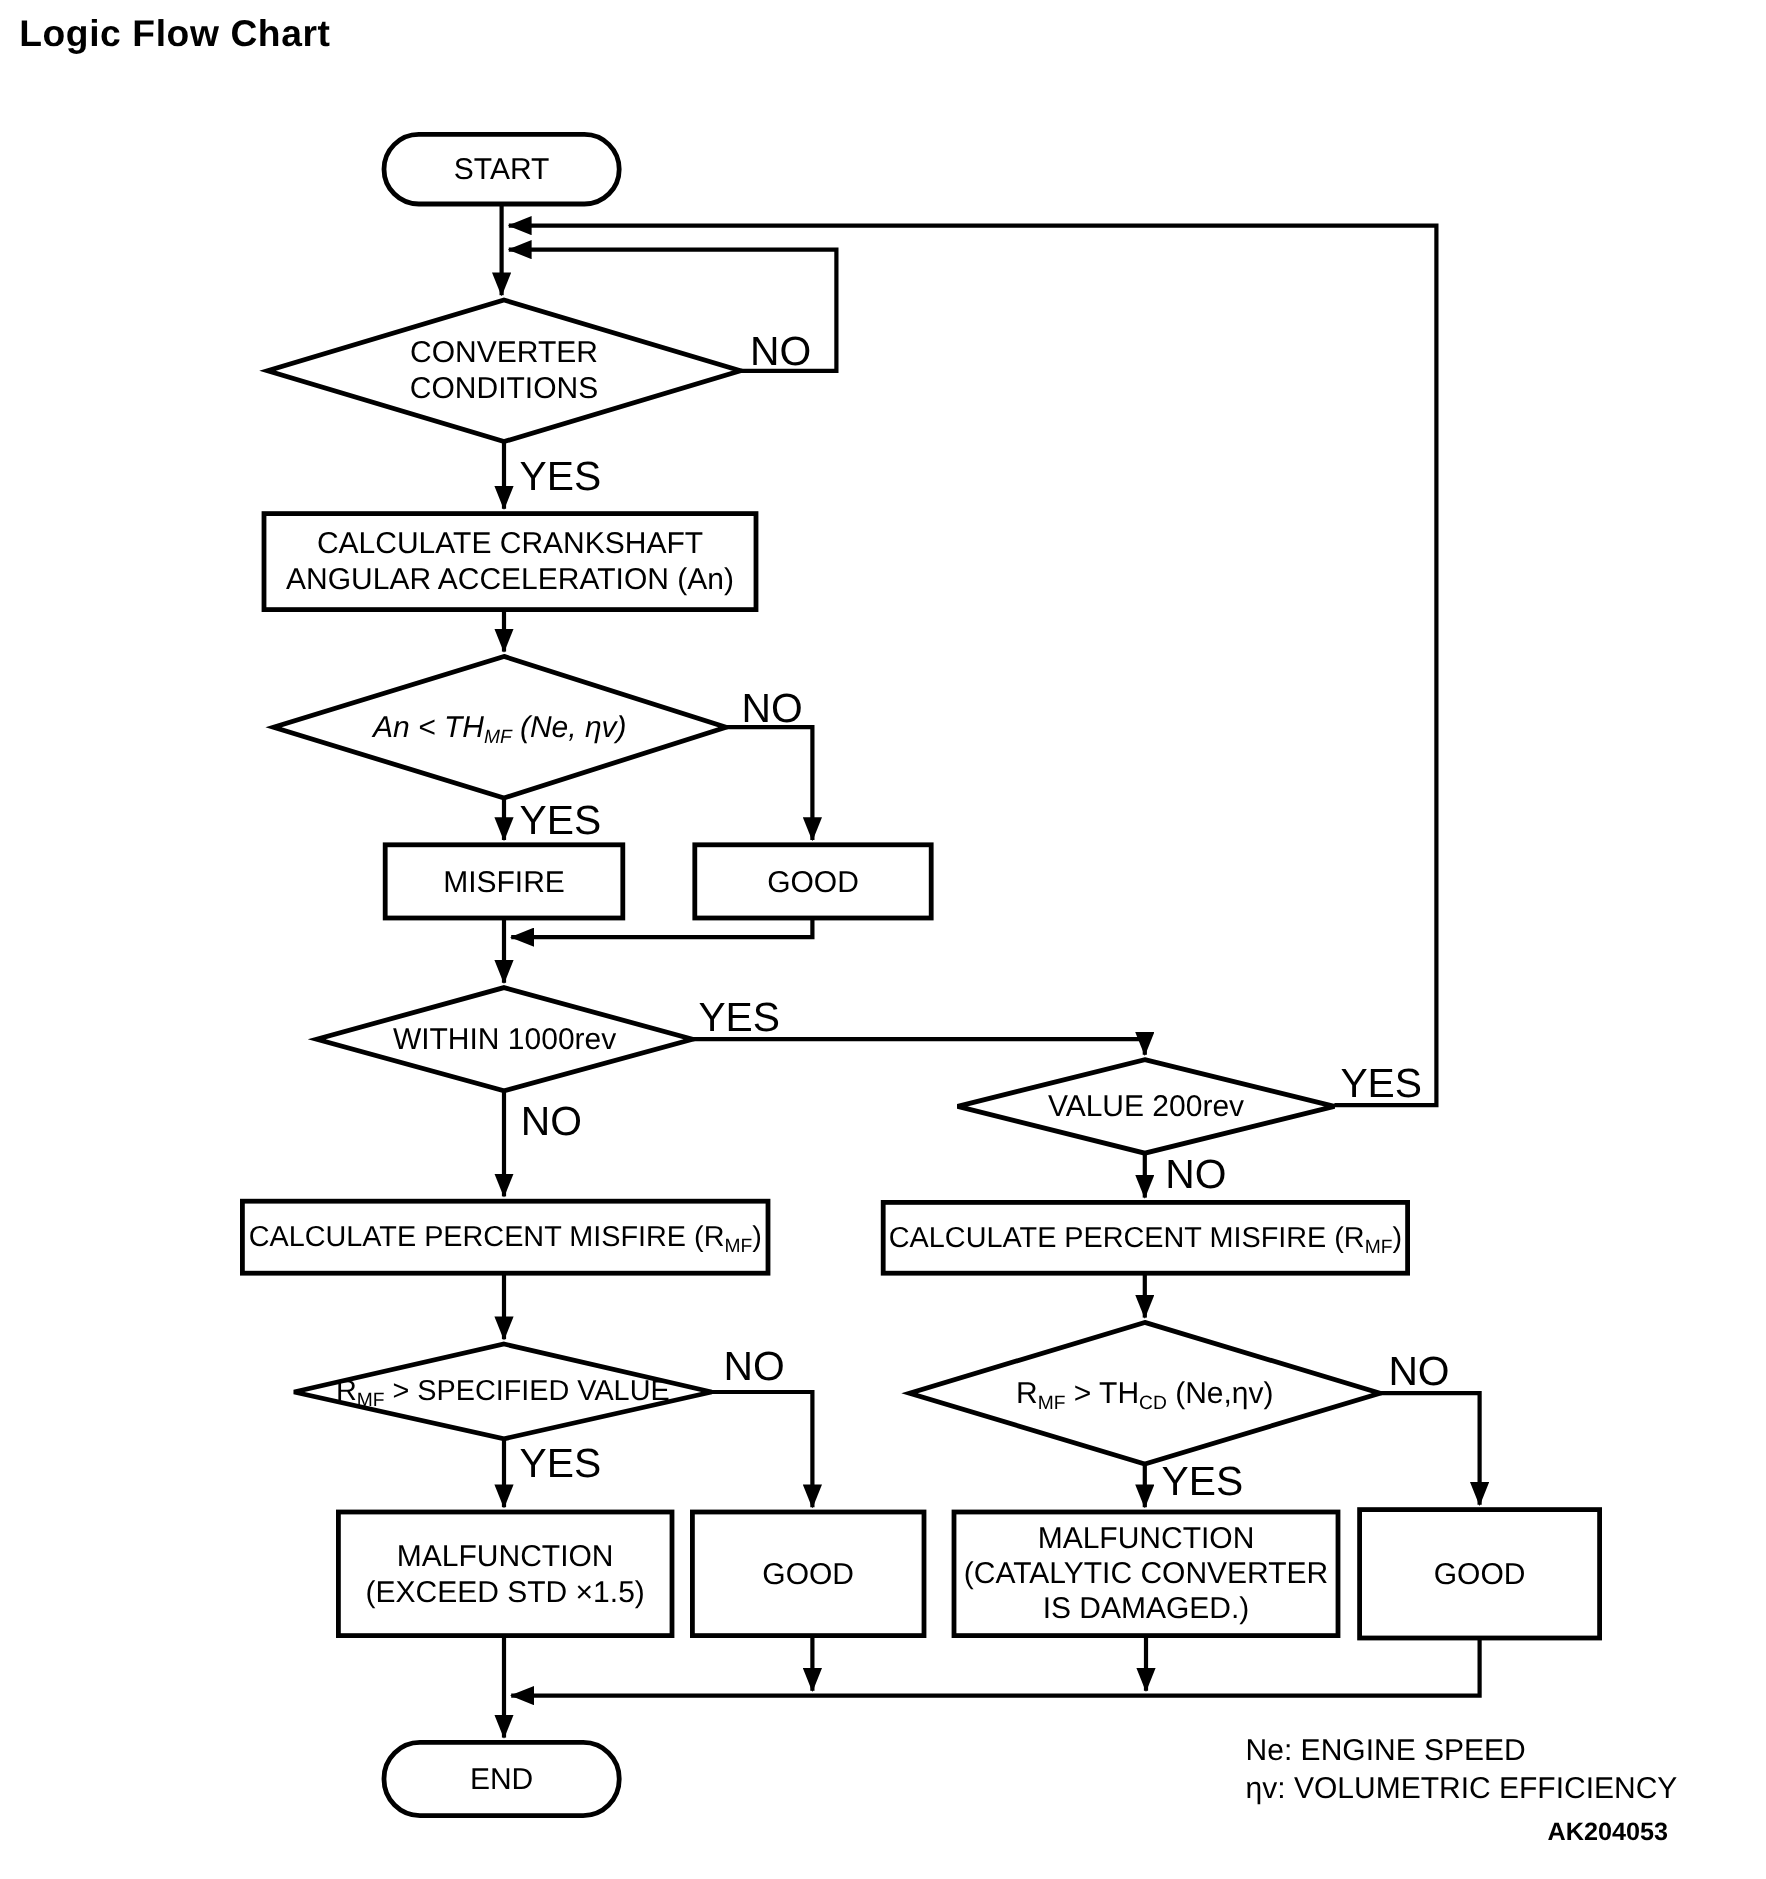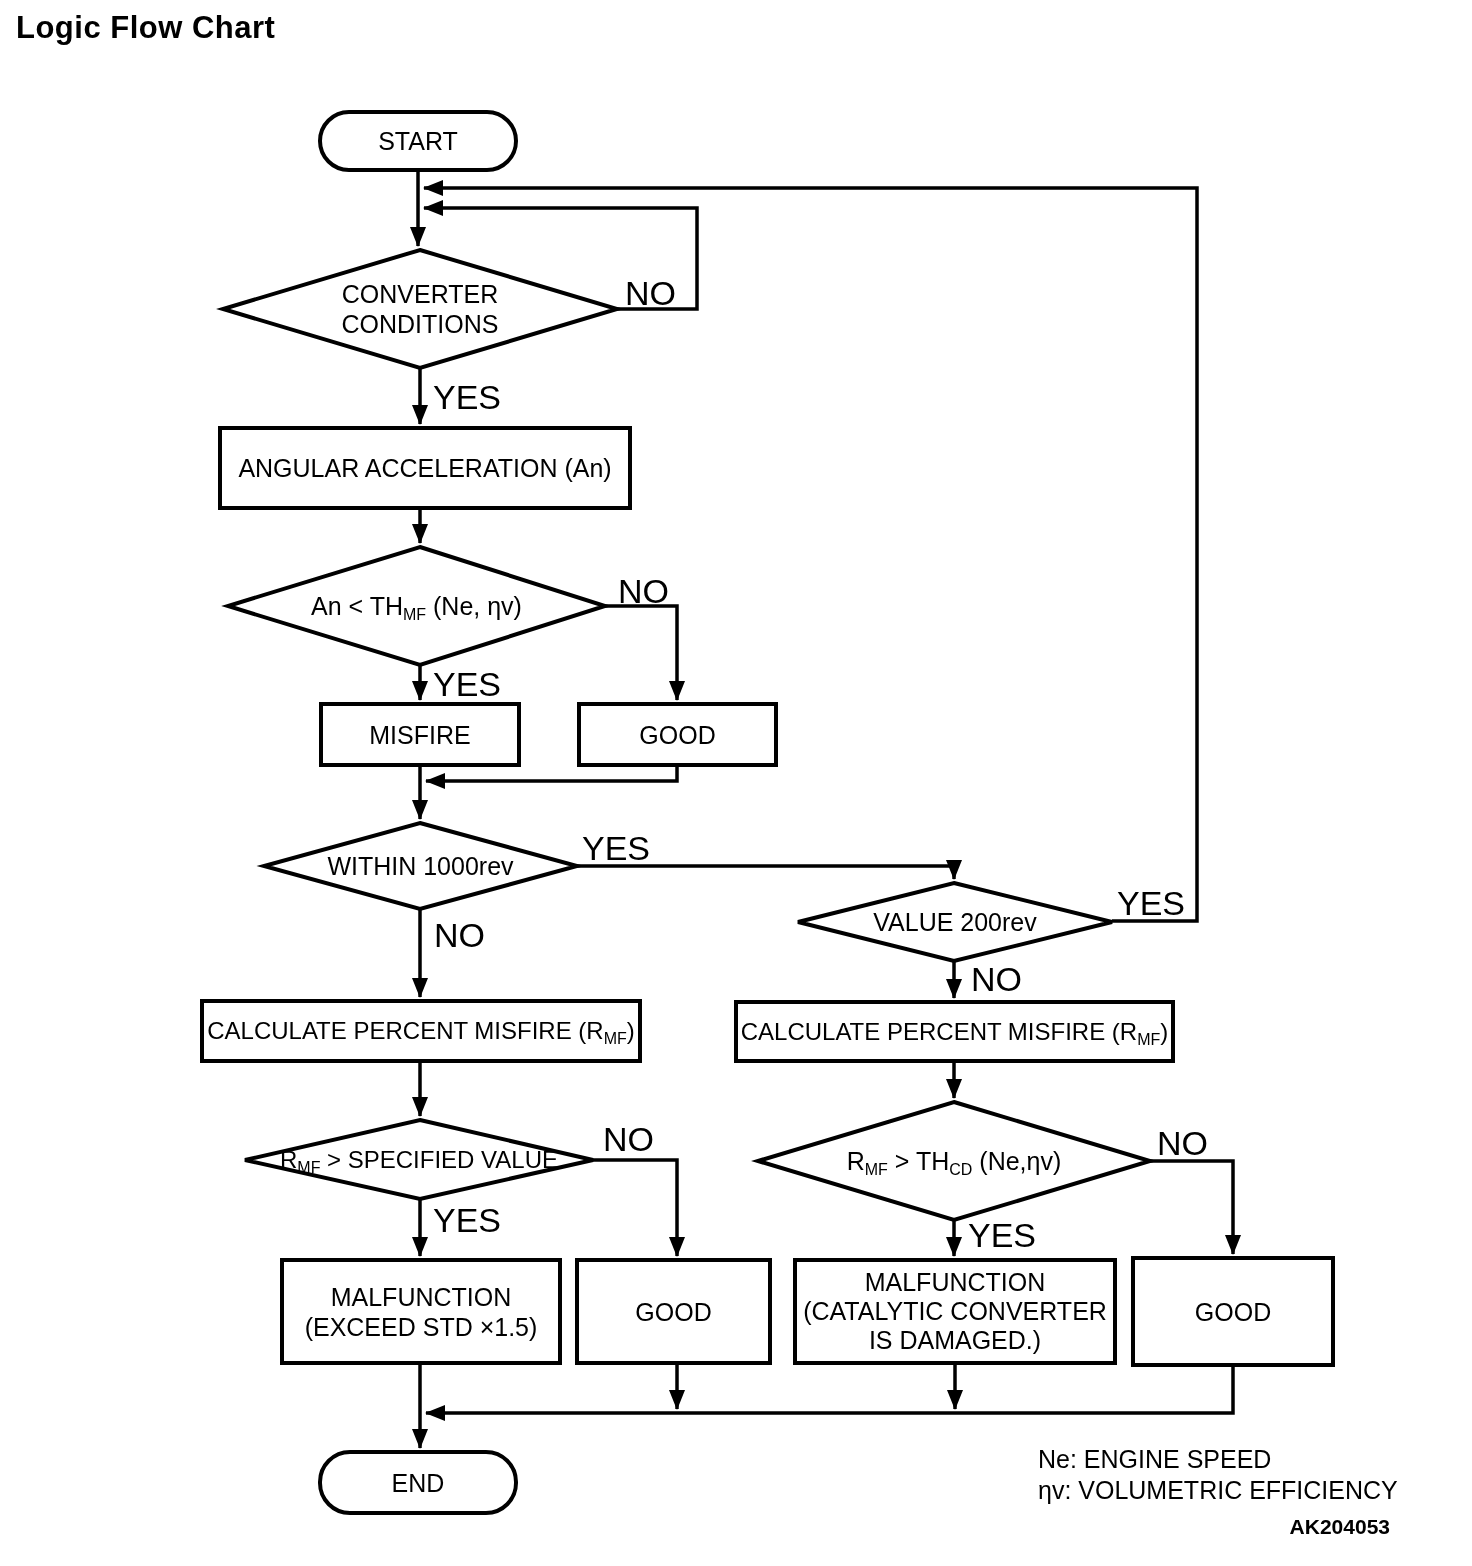--- a/index.html
+++ b/index.html
@@ -82,24 +82,25 @@
   <div class="label" style="left:320px;top:112px;width:196px;height:58px;">
     <span class="row">START</span>
   </div>
 
   <div class="label" style="left:223px;top:250px;width:394px;height:118px;">
     <span class="row">CONVERTER</span>
     <span class="row">CONDITIONS</span>
   </div>
 
   <div class="label" style="left:220px;top:428px;width:410px;height:80px;">
+    <span class="row">CALCULATE CRANKSHAFT</span>
     <span class="row">ANGULAR ACCELERATION (An)</span>
   </div>
 
-  <div class="label" style="left:228px;top:547px;width:377px;height:118px;">
+  <div class="label" style="left:228px;top:547px;width:377px;height:118px;font-style:italic;">
     <span class="row"><span>An &lt; TH</span><sub class="sb">MF</sub><span> (Ne, ηv)</span></span>
   </div>
 
   <div class="label" style="left:321px;top:704px;width:198px;height:61px;">
     <span class="row">MISFIRE</span>
   </div>
 
   <div class="label" style="left:579px;top:704px;width:197px;height:61px;">
     <span class="row">GOOD</span>
   </div>

